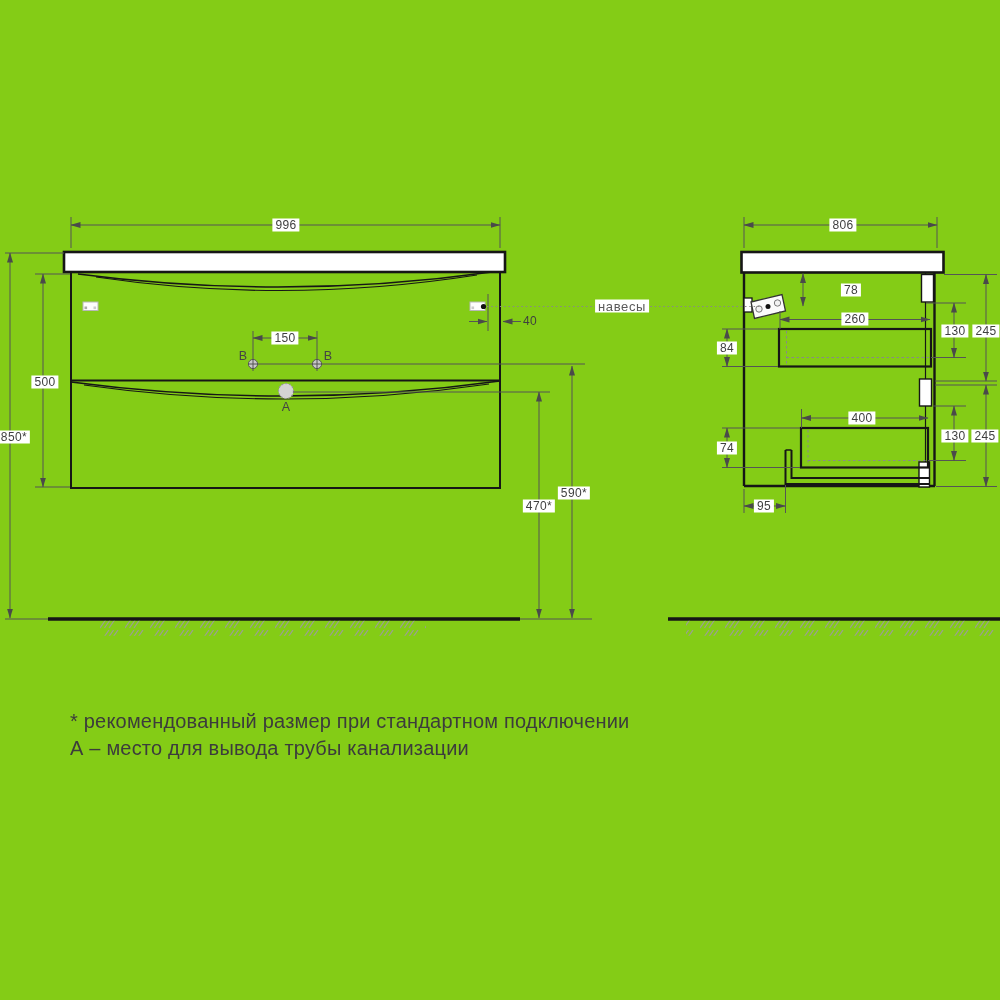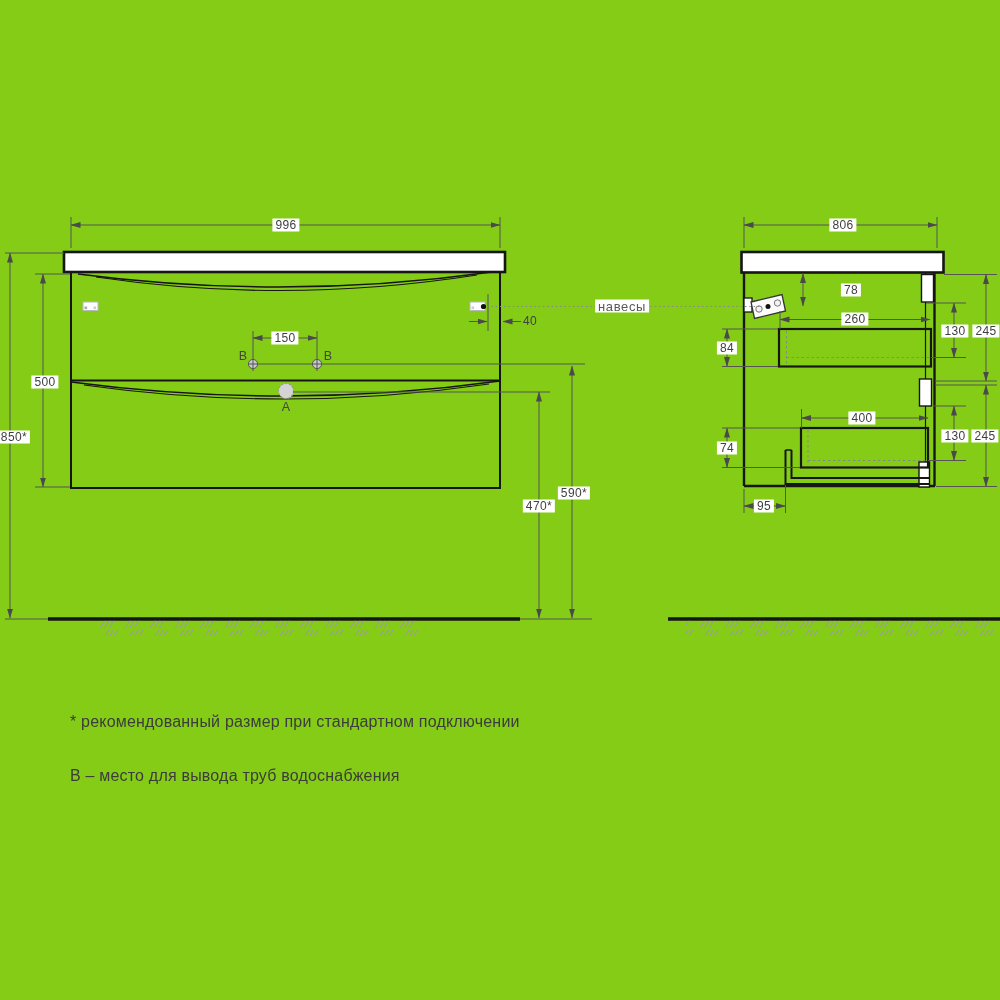--- a/index.html
+++ b/index.html
@@ -4,21 +4,21 @@
 <style>
   html,body{margin:0;padding:0;background:#ffffff;}
   #stage{position:relative;width:1000px;height:1000px;background:#84cc16;overflow:hidden;
          font-family:"Liberation Sans", sans-serif;}
   #linework{position:absolute;left:0;top:0;}
   .dim{position:absolute;transform:translate(-50%,-50%);font-size:12px;letter-spacing:.4px;
        color:#3f3f3f;background:#ffffff;padding:0 3px;white-space:nowrap;line-height:13px;}
   .plain{background:transparent;padding:0;}
   .callout{font-size:13px;color:#5a5a5a;letter-spacing:.6px;}
   .marker-letter{font-size:12.5px;color:#444;background:transparent;padding:0;}
-  .note{position:absolute;font-size:16px;color:#3c3c3c;letter-spacing:.2px;line-height:19px;white-space:nowrap;}
+  .note{position:absolute;font-size:20px;color:#3c3c3c;letter-spacing:.2px;line-height:19px;white-space:nowrap;}
 </style>
 </head>
 <body>
 
 <div id="stage">
 
 <svg id="linework" width="1000" height="1000" viewBox="0 0 1000 1000">
   <defs>
     <marker id="arr" viewBox="0 0 10 8" refX="9.5" refY="4" markerWidth="10" markerHeight="8" orient="auto-start-reverse">
       <path d="M0,1 L10,4 L0,7 Z" fill="#4a4a4a"></path>
@@ -168,15 +168,15 @@
   <div class="dim" style="left:727px;top:448px">74</div>
   <div class="dim" style="left:955px;top:331px">130</div>
   <div class="dim" style="left:986px;top:331px">245</div>
   <div class="dim" style="left:955px;top:436px">130</div>
   <div class="dim" style="left:985px;top:436px">245</div>
   <div class="dim" style="left:764px;top:506px">95</div>
 
   <div class="dim callout" style="left:622px;top:306px">навесы</div>
 
   <div class="note" style="left:70px;top:712px">* рекомендованный размер при стандартном подключении</div>
-  <div class="note" style="left:70px;top:766px">В – место для вывода труб водоснабжения</div>
+  <div class="note" style="left:70px;top:739px">А – место для вывода трубы канализации</div>
 
 </div>
 
 </body></html>

